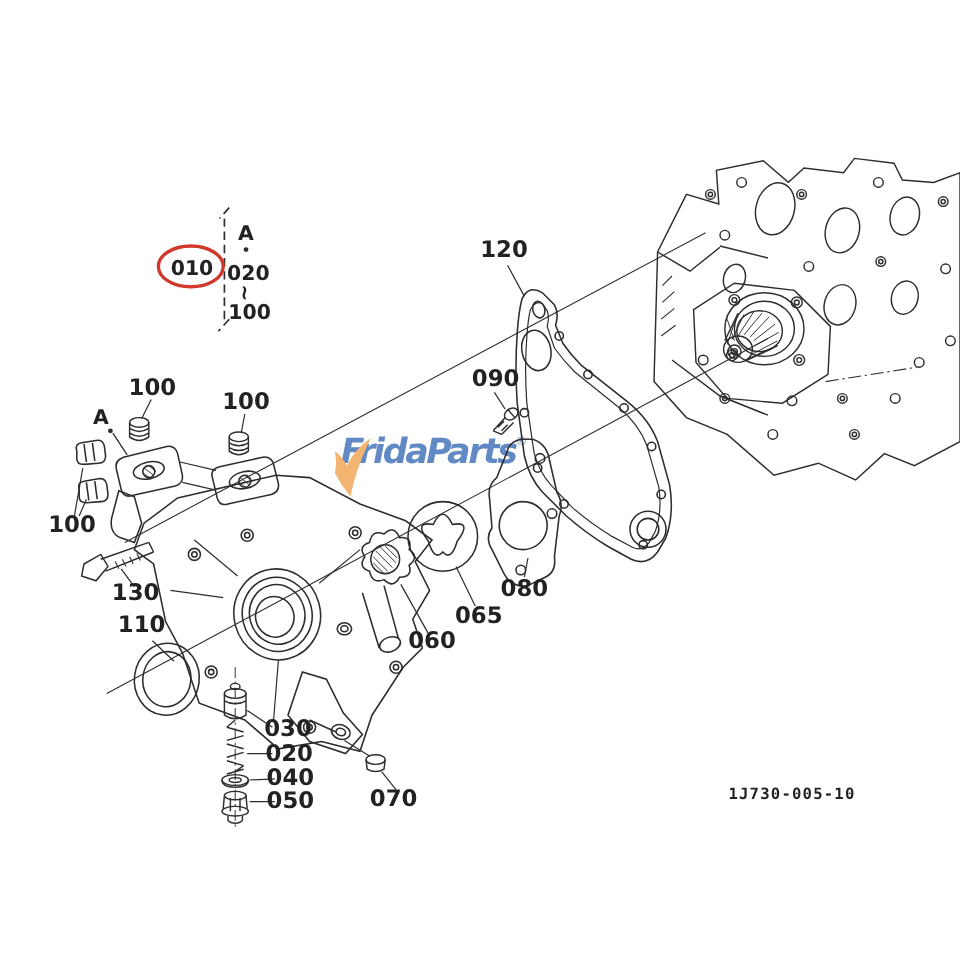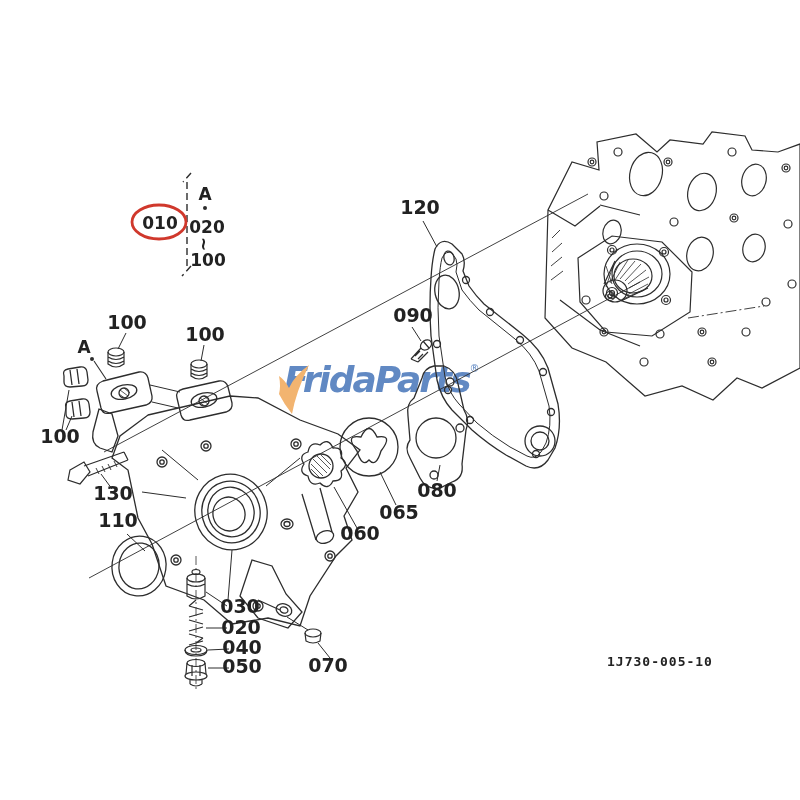--- a/index.html
+++ b/index.html
@@ -2,21 +2,21 @@
 <html><head>
 <meta charset="utf-8">
 <style>
   html,body{margin:0;padding:0;background:#fff;width:800px;height:800px;overflow:hidden;}
   .stage{position:relative;width:800px;height:800px;background:#fff;}
   .stage svg{position:absolute;left:0;top:0;}
   .lbl{font-family:"DejaVu Sans",sans-serif;font-size:19px;font-weight:600;fill:#222;text-anchor:middle;}
   .lbl-sm{font-family:"DejaVu Sans",sans-serif;font-size:17px;font-weight:600;fill:#222;text-anchor:middle;}
   .dwg{font-family:"DejaVu Sans Mono",monospace;font-size:13px;font-weight:bold;fill:#222;text-anchor:middle;letter-spacing:1px;}
   .wm{position:absolute;left:284px;top:362px;display:flex;align-items:flex-start;opacity:.8;}
-  .wm-t{font-family:"DejaVu Sans",sans-serif;font-style:italic;font-weight:bold;font-size:36px;color:#3a6cb5;letter-spacing:-2px;line-height:1;}
+  .wm-t{font-family:"DejaVu Sans",sans-serif;font-style:italic;font-weight:bold;font-size:29px;color:#3a6cb5;letter-spacing:-2px;line-height:1;}
   .wm-swoosh{margin:0 -7px 0 -9px;}
   .wm-reg{font-family:"DejaVu Sans",sans-serif;font-size:10px;color:#3a6cb5;margin-top:1px;}
 </style>
 </head>
 <body>
 
 <div class="stage">
 
   <div class="wm">
     <span class="wm-t">Frida</span>

